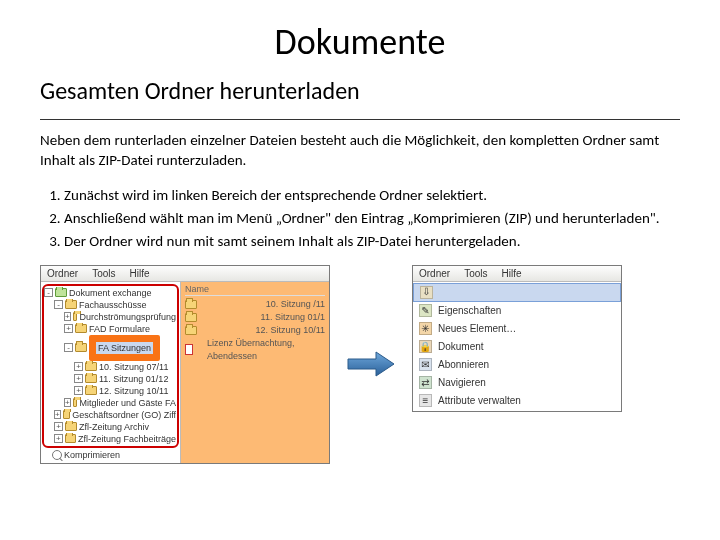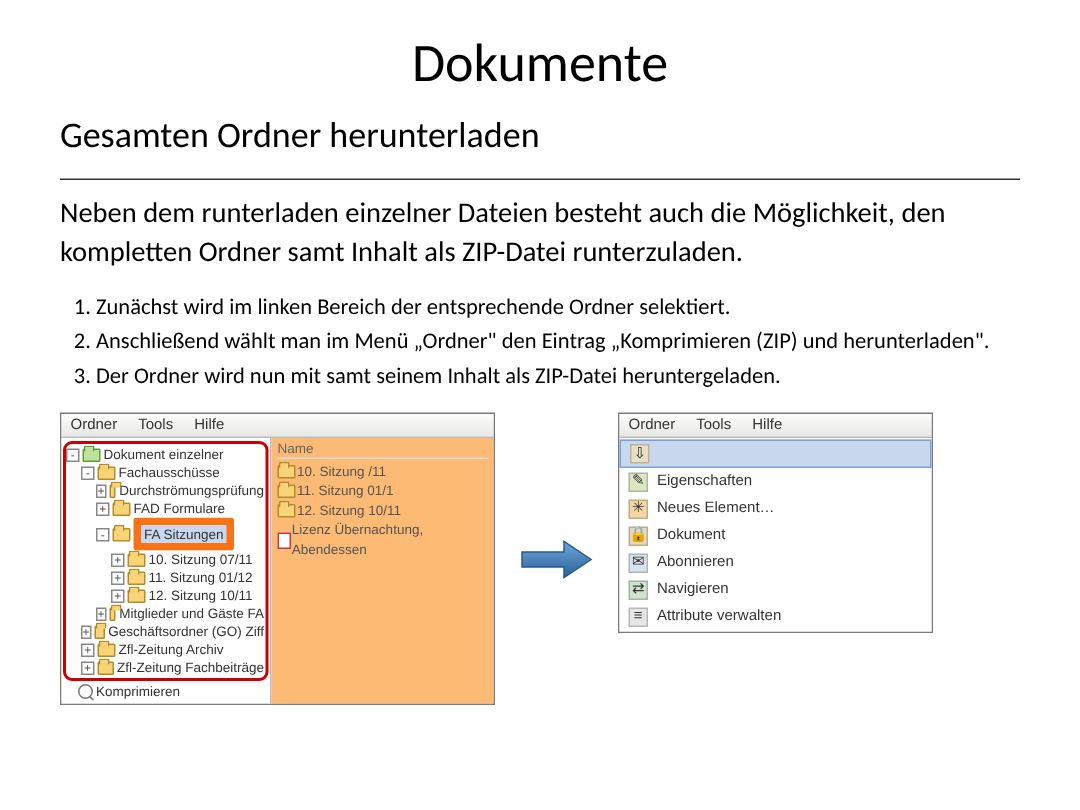--- a/index.html
+++ b/index.html
@@ -18,21 +18,21 @@
     margin-bottom: 12px;
   }
   .subtitle {
     font-size: 24px;
     font-weight: 400;
     border-bottom: 1px solid #333;
     padding-bottom: 14px;
     margin-bottom: 10px;
   }
   .para {
-    font-size: 19px;
+    font-size: 15px;
     line-height: 1.35;
     margin-bottom: 14px;
   }
   ol {
     font-size: 15px;
     line-height: 1.4;
     margin-left: 24px;
     margin-bottom: 13px;
   }
   ol li { margin-bottom: 2px; }
@@ -111,41 +111,42 @@
     width: 5px; height: 3px;
     background: #f6d477;
     border: 1px solid #b38b2d;
     border-bottom: none;
     border-radius: 1px 1px 0 0;
   }
   .folder-icon.green { background:#bfe39a; border-color:#5f9b3a; }
   .folder-icon.green::before { background:#bfe39a; border-color:#5f9b3a; }
   .sel {
     background: #c9d8ef;
-    border: 5px solid #f97316;
+    border: 7px solid #f97316;
     border-radius: 2px;
     padding: 0 2px;
   }
   .mag-icon {
     display:inline-block; width:10px; height:10px;
     border:1px solid #777; border-radius:50%;
     position:relative;
   }
   .mag-icon::after{content:'';position:absolute;width:4px;height:1px;background:#777;bottom:-1px;right:-2px;transform:rotate(45deg);}
 
   .filewrap {
     flex: 1;
     background: #fdba74;
     padding: 2px 4px;
   }
   .col-head { color:#666; border-bottom:1px solid #ddd; padding-bottom:1px; margin-bottom:2px; font-size:9px;}
   .file-row {
-    display:flex; align-items:center; gap:1px;
+    display:flex; align-items:center; gap:14px;
     font-size:9px; line-height:13px;
     color:#555;
+    justify-content:space-between;
   }
   .pdf-icon {
     display:inline-block; width:9px; height:11px;
     background:#fff; border:1px solid #c33;
     position:relative;
   }
 
   .arrow {
     align-self: center;
     margin: 0 6px;
@@ -192,21 +193,21 @@
       <span>Ordner</span>
       <span>Tools</span>
       <span>Hilfe</span>
     </div>
     <div class="leftbody">
       <div class="treewrap">
         <div class="highlight-area" id="tree-root">
             <div class="tree-row ind0">
               <span class="toggle">-</span>
               <span class="folder-icon green"></span>
-              <span>Dokument einzelner</span>
+              <span>Dokument exchange</span>
             </div>
             <div class="tree-row ind1">
               <span class="toggle">-</span>
               <span class="folder-icon"></span>
               <span>Fachausschüsse</span>
             </div>
             <div class="tree-row ind2">
               <span class="toggle">+</span>
               <span class="folder-icon"></span>
               <span>Durchströmungsprüfung</span>

